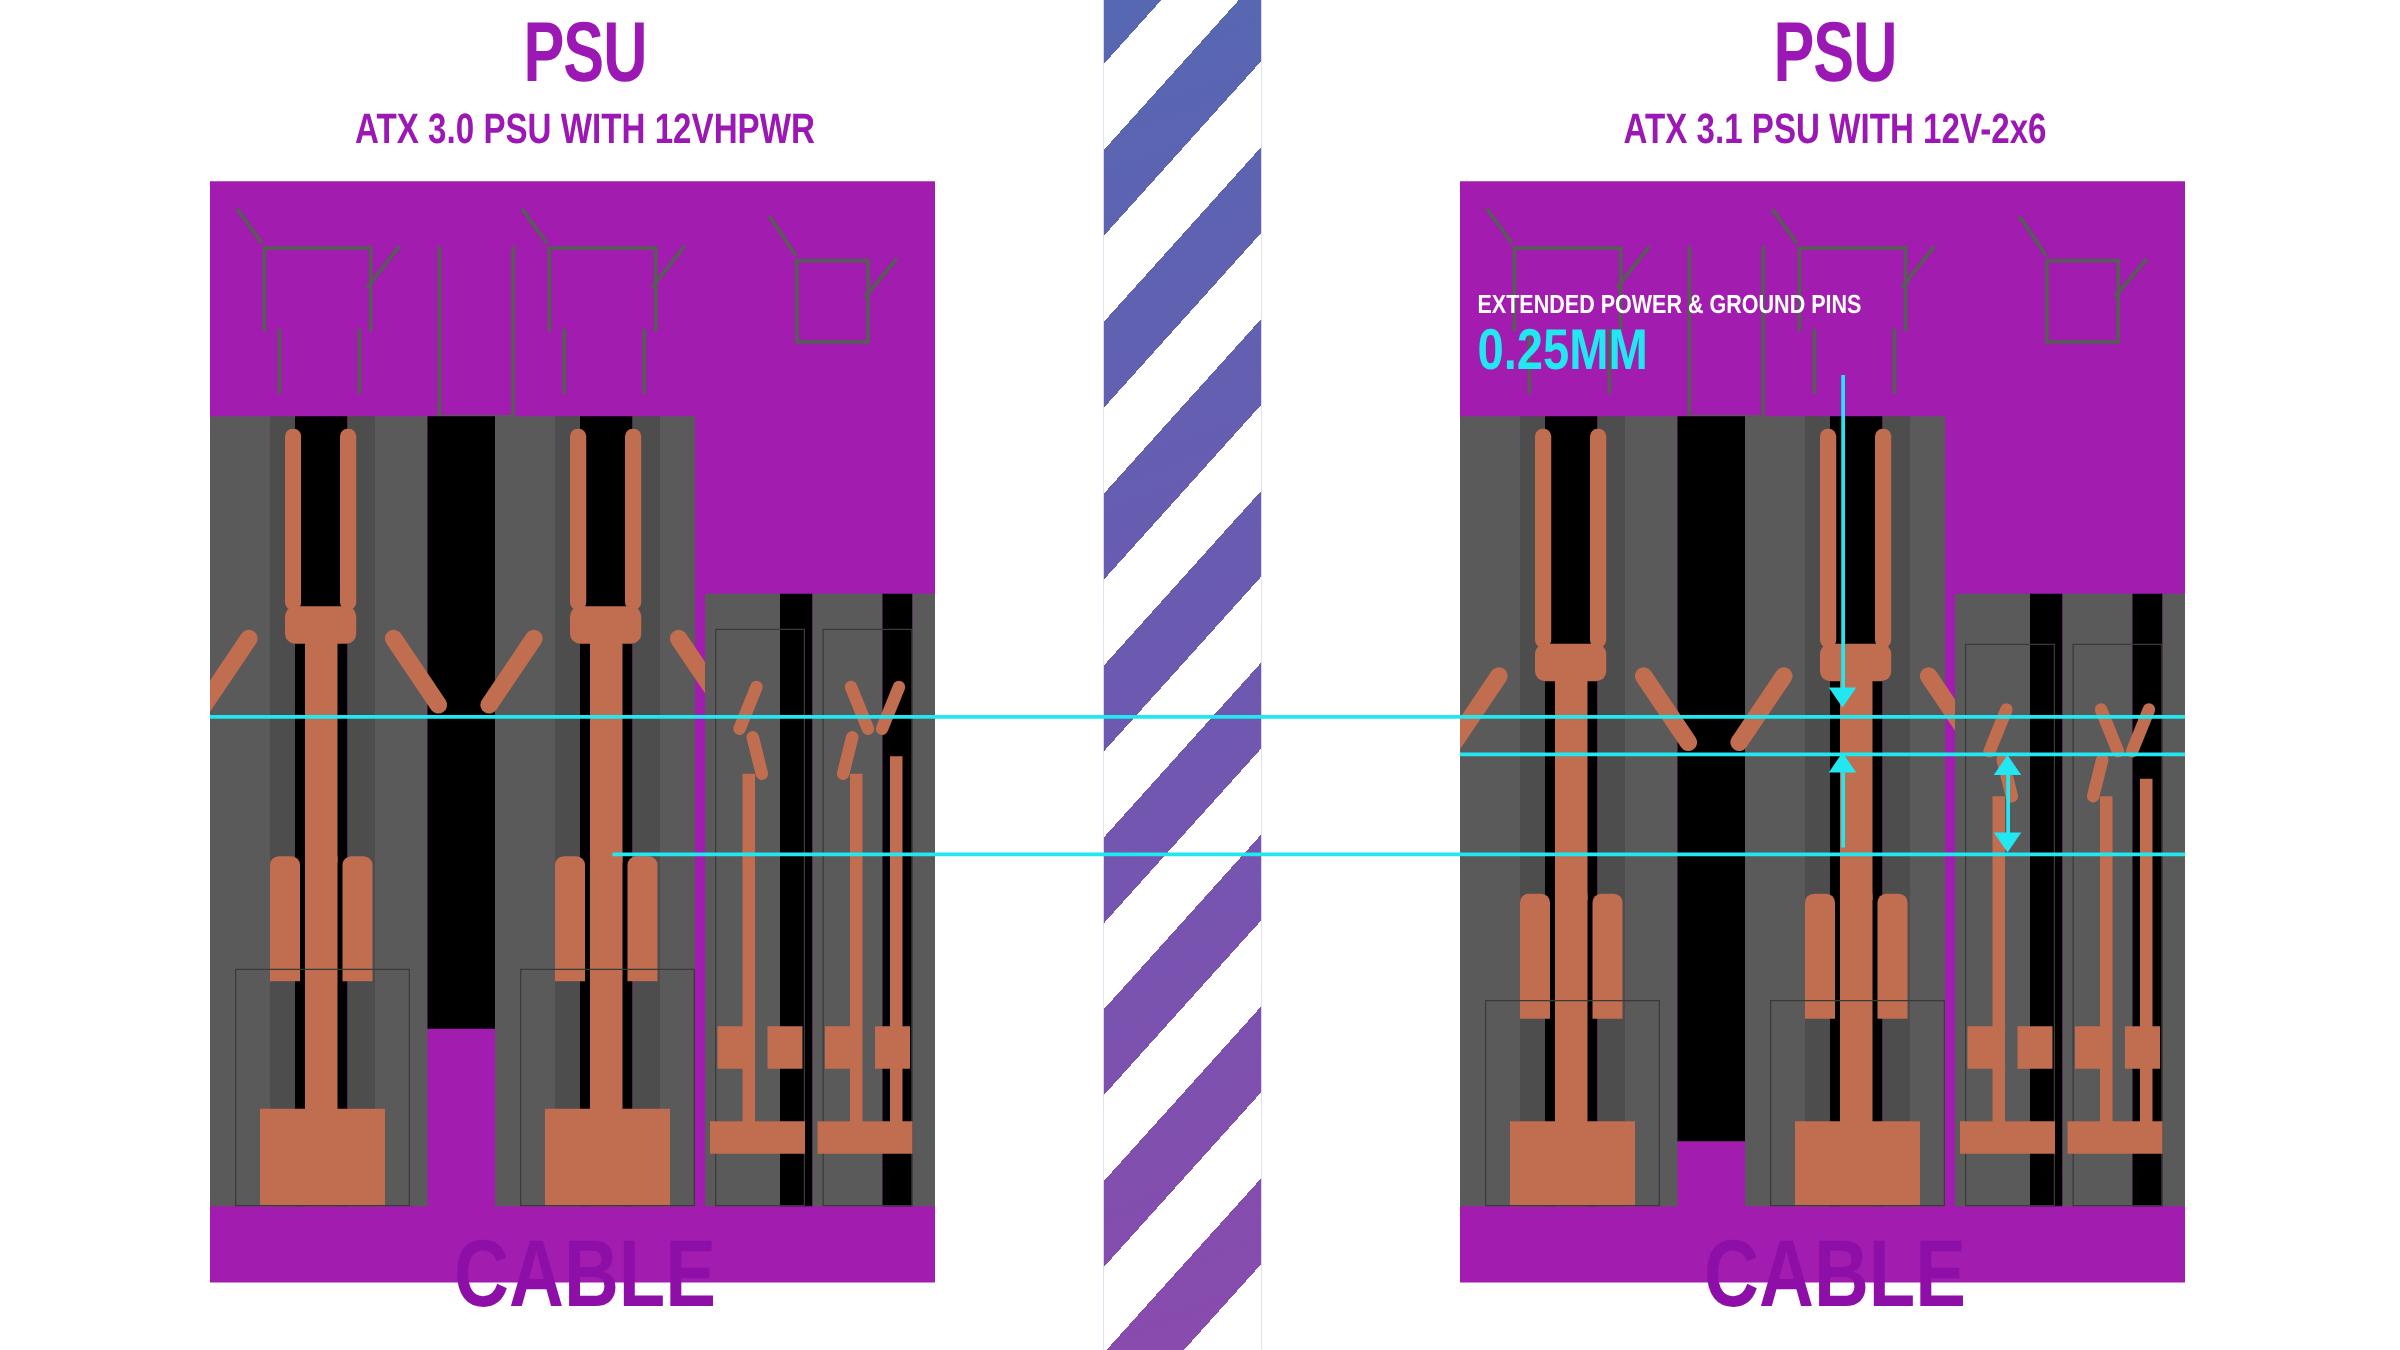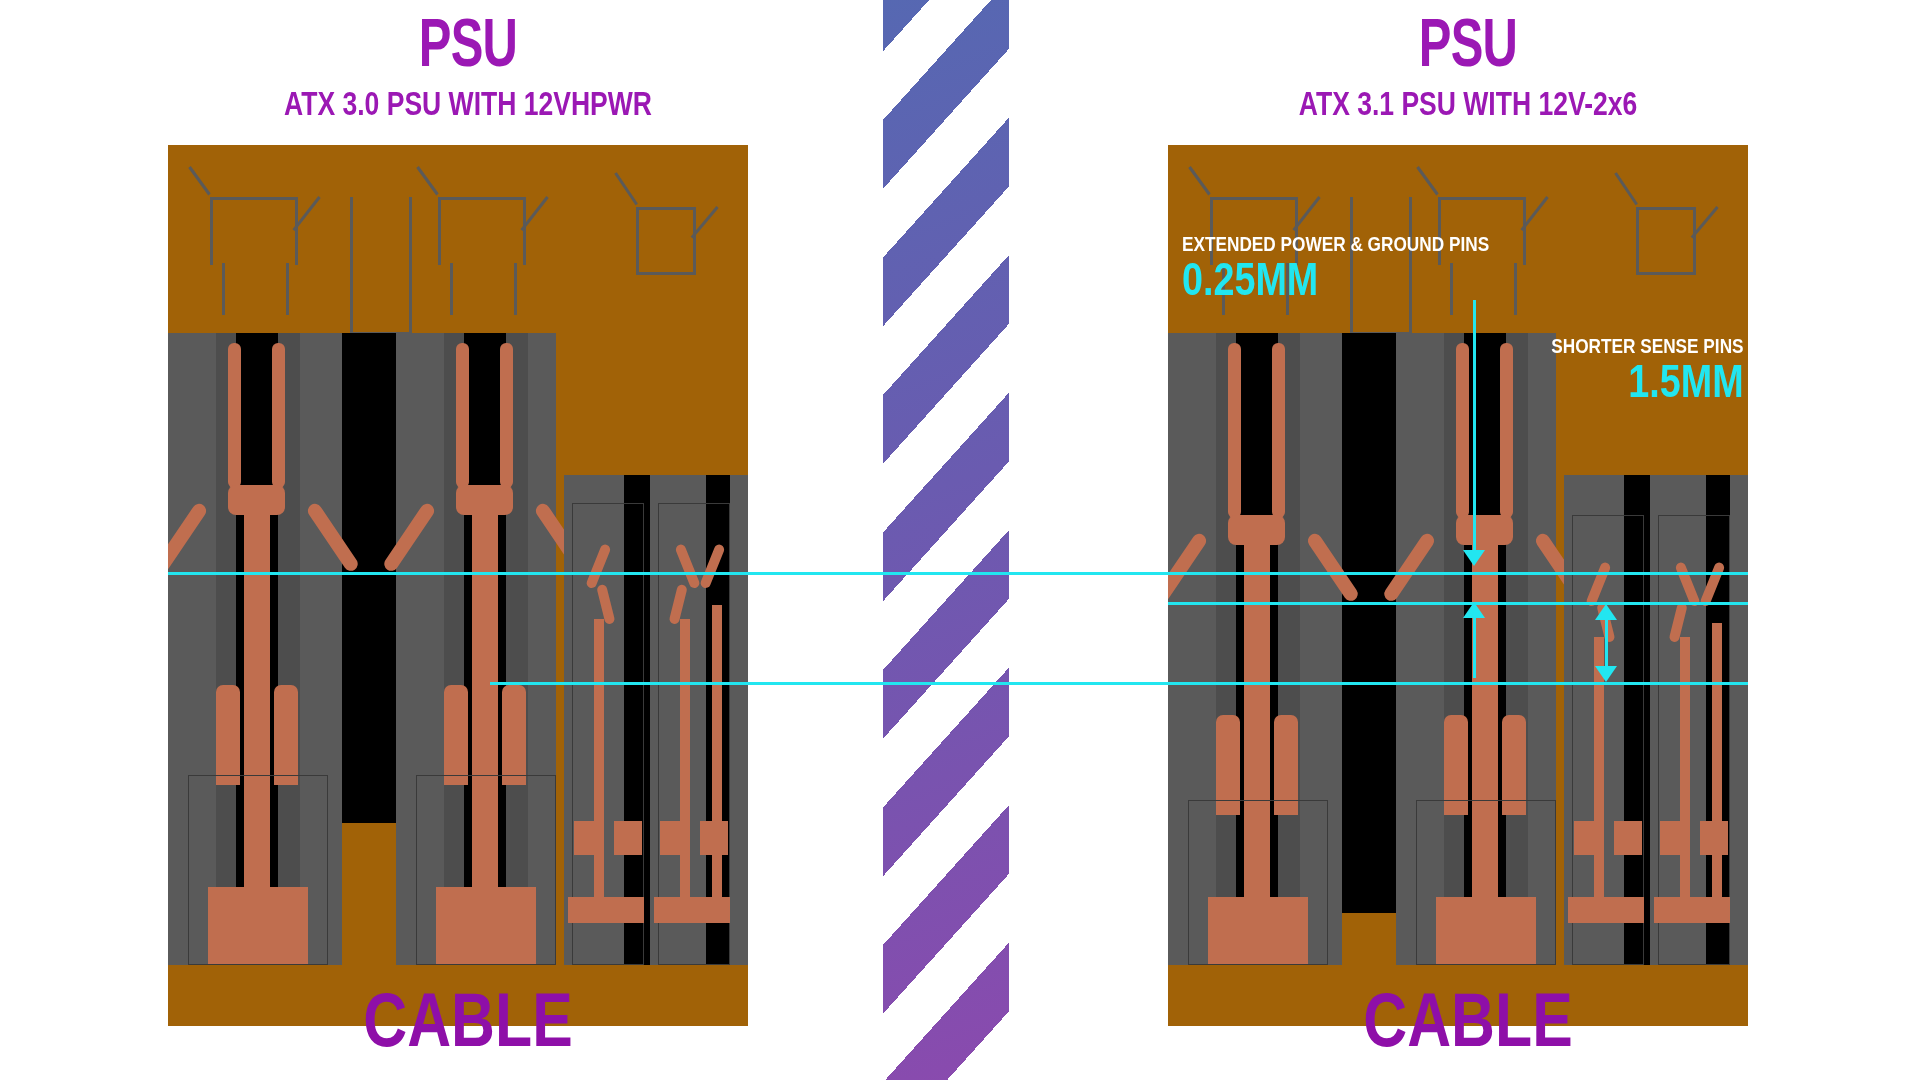--- a/index.html
+++ b/index.html
@@ -48,21 +48,21 @@
     transform-origin:center top;
     margin-top:14px;
     white-space:nowrap;
   }
 
   
   .art {
     position:absolute;
     left:0; top:145px;
     width:580px; height:881px;
-    background:#a16207;
+    background:#a21caf;
     overflow:hidden;
   }
 
   
   .ghost { position:absolute; border:3px solid #5a5a5a; }
 
   
   .body-blk { position:absolute; background:#4d4d4d; }
   .body-blk.light { background:#5a5a5a; }
 
@@ -240,24 +240,20 @@
 
     <div class="ghost" style="left:468px; top:62px;  width:60px;  height:68px;"></div>
     <div class="ghost" style="left:446px; top:28px;  width:3px;  height:38px; border:none; background:#5a5a5a; transform:rotate(-34deg); transform-origin:top;"></div>
     <div class="ghost" style="left:548px; top:62px;  width:3px;  height:40px; border:none; background:#5a5a5a; transform:rotate(40deg); transform-origin:top;"></div>
 
     <div class="anno" style="left:14px; top:88px; z-index:45;">
       <div class="anno-head">EXTENDED POWER &amp; GROUND PINS</div>
       <div class="anno-val">0.25MM</div>
     </div>
 
-    <div class="anno" style="right:4px; top:190px; text-align:right; z-index:45;">
-      <div class="anno-head r">SHORTER SENSE PINS</div>
-      <div class="anno-val r">1.5MM</div>
-    </div>
 
     <div class="body-blk light" style="left:0px;   top:188px; width:48px;  height:632px;"></div>
     <div class="body-blk" style="left:48px;  top:188px; width:20px;  height:632px;"></div>
     <div class="slot" style="left:68px;  top:188px; width:42px;  height:632px;"></div>
     <div class="body-blk" style="left:110px; top:188px; width:22px;  height:632px;"></div>
     <div class="body-blk light" style="left:132px; top:188px; width:42px;  height:632px;"></div>
     <div class="slot" style="left:174px; top:188px; width:54px;  height:580px;"></div>
     <div class="body-blk light" style="left:228px; top:188px; width:48px;  height:632px;"></div>
     <div class="body-blk" style="left:276px; top:188px; width:20px;  height:632px;"></div>
     <div class="slot" style="left:296px; top:188px; width:42px;  height:632px;"></div>

